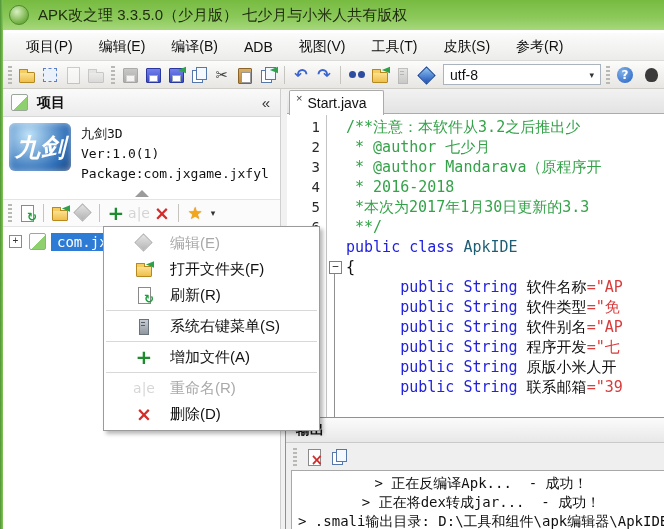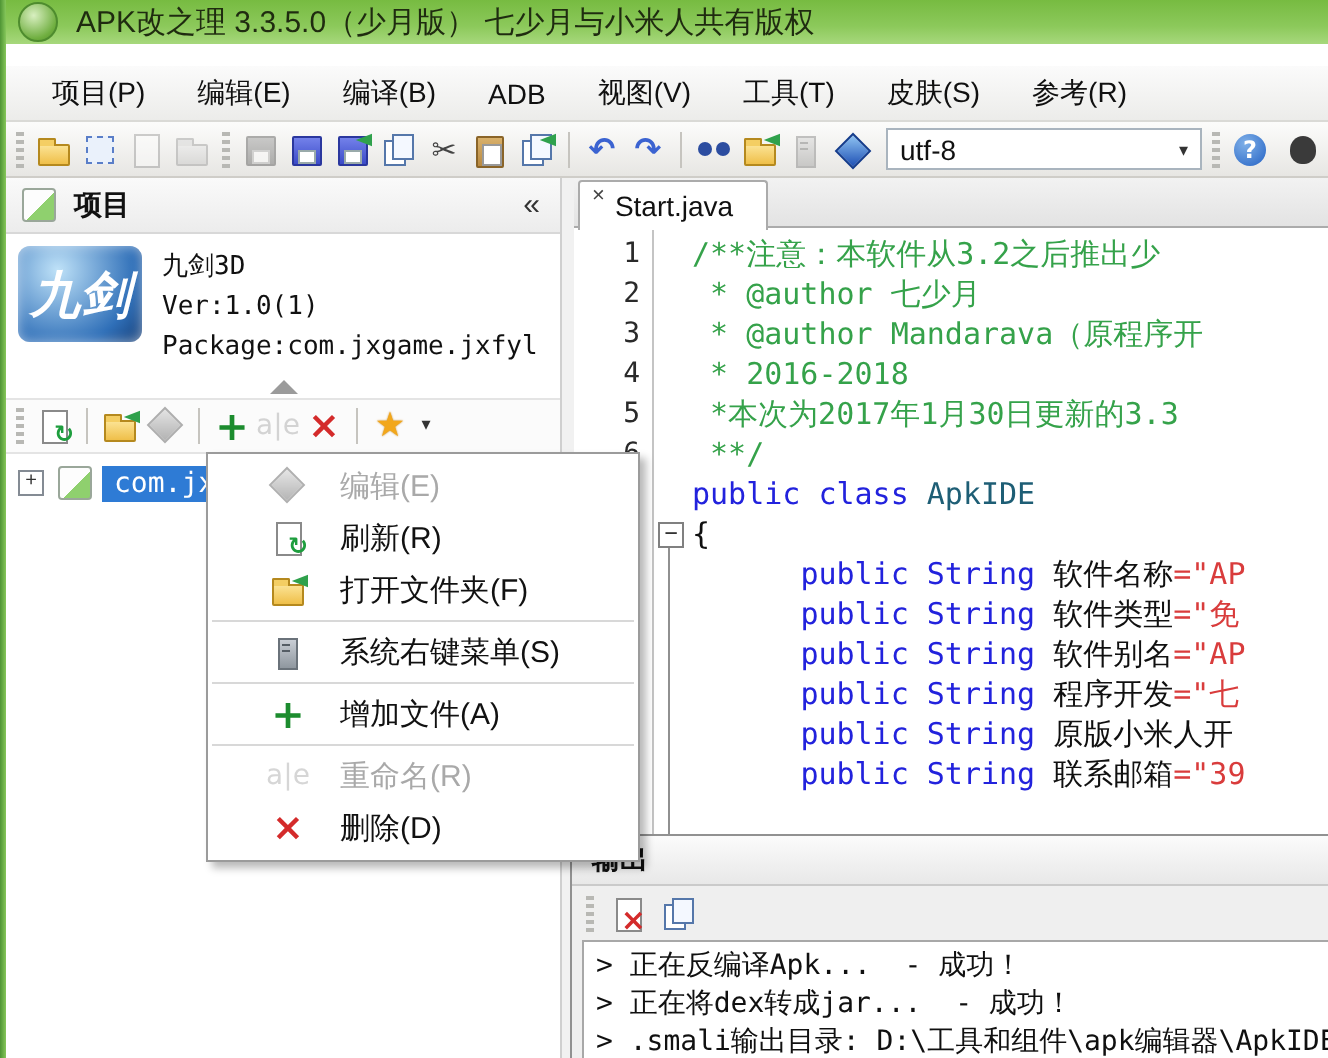--- a/index.html
+++ b/index.html
@@ -1,21 +1,21 @@
 <!DOCTYPE html>
 <html><head>
 <meta charset="utf-8">
 <style>
   html,body{margin:0;padding:0;background:#888;}
   #frame{position:relative;width:664px;height:529px;background:#fff;overflow:hidden;
          font-family:"Liberation Sans",sans-serif;}
   
   .win-edge{position:absolute;left:0;top:0;width:3px;height:529px;z-index:6;
             background:linear-gradient(90deg,#4E9434,#86C75A);}
-  .titlebar{position:absolute;left:0;top:0;width:664px;height:22px;z-index:5;
+  .titlebar{position:absolute;left:0;top:0;width:664px;height:30px;z-index:5;
             background:linear-gradient(180deg,#77BB41,#8CC95B 60%,#A7D87C);
             display:flex;align-items:center;padding-left:9px;box-sizing:border-box;}
   .android-icon{width:18px;height:18px;border-radius:50%;flex:none;
             background:radial-gradient(circle at 38% 32%,#D8EFC0,#6FAE3F 70%,#568C2D);
             border:1px solid #4E8C2E;}
   .title-text{margin-left:9px;font-size:15px;color:#1F2B10;white-space:nowrap;}
   .menubar{position:absolute;left:3px;top:33px;right:0;height:28px;z-index:4;
            background:linear-gradient(#FBFBFB,#ECECEA);border-bottom:1px solid #DADAD6;
            display:flex;align-items:center;padding-left:10px;box-sizing:border-box;}
   .menubar-item{padding:4px 13px;font-size:14px;color:#101010;white-space:nowrap;}
@@ -143,21 +143,21 @@
   .output-panel{position:absolute;left:285px;top:417px;right:0;bottom:0;background:#EFEFEF;
          border-top:1px solid #919191;border-left:1px solid #919191;box-sizing:border-box;z-index:3;}
   .op-header{height:24px;display:flex;align-items:center;padding-left:10px;
          background:linear-gradient(#FBFBFB,#E8E8E8);border-bottom:1px solid #CACACA;
          font-weight:bold;font-size:14px;color:#111;}
   .op-toolbar{height:27px;display:flex;align-items:center;gap:5px;padding-left:5px;}
   .op-log{position:absolute;left:5px;right:0;top:52px;bottom:0;background:#fff;
          border:1px solid #A8A8A8;border-right:none;border-bottom:none;
          padding:3px 0 0 6px;font-family:"DejaVu Sans Mono",monospace;font-size:14px;
          line-height:19px;color:#101010;overflow:hidden;}
-  .log-line{white-space:pre;}
+  .log-line{white-space:pre;text-align:center;}
   
   .ctx{position:absolute;left:103px;top:226px;width:217px;background:#fff;
         border:1px solid #9B9B9B;box-shadow:3px 3px 4px rgba(0,0,0,.28);z-index:40;
         padding:3px 0;box-sizing:border-box;}
   .ctx-item{height:26px;display:flex;align-items:center;padding-left:30px;font-size:15px;color:#111;}
   .ctx-item .icon{margin-right:16px;}
   .ctx-item.disabled{color:#A9A9A9;}
   .menu-sep{height:1px;background:#D8D8D8;margin:2px 2px;}
 </style>
 </head>
@@ -364,29 +364,29 @@
         <div class="log-line">&gt; .smali输出目录: D:\工具和组件\apk编辑器\ApkIDE</div>
       </div>
   </div>
 
   <div class="ctx">
       <div class="ctx-item disabled">
         <span class="icon g-editdark dim"></span>
         <span class="ctx-label">编辑(E)</span>
       </div>
       <div class="ctx-item">
-        <span class="icon g-pagerefresh"></span>
-        <span class="ctx-label">刷新(R)</span>
-      </div>
-      <div class="ctx-item">
         <span class="icon g-folder">
           <span class="badge-green"></span>
         </span>
         <span class="ctx-label">打开文件夹(F)</span>
       </div>
+      <div class="ctx-item">
+        <span class="icon g-pagerefresh"></span>
+        <span class="ctx-label">刷新(R)</span>
+      </div>
       <div class="menu-sep"></div>
       <div class="ctx-item">
         <span class="icon g-tower"></span>
         <span class="ctx-label">系统右键菜单(S)</span>
       </div>
       <div class="menu-sep"></div>
       <div class="ctx-item">
         <span class="icon g-plus">+</span>
         <span class="ctx-label">增加文件(A)</span>
       </div>

